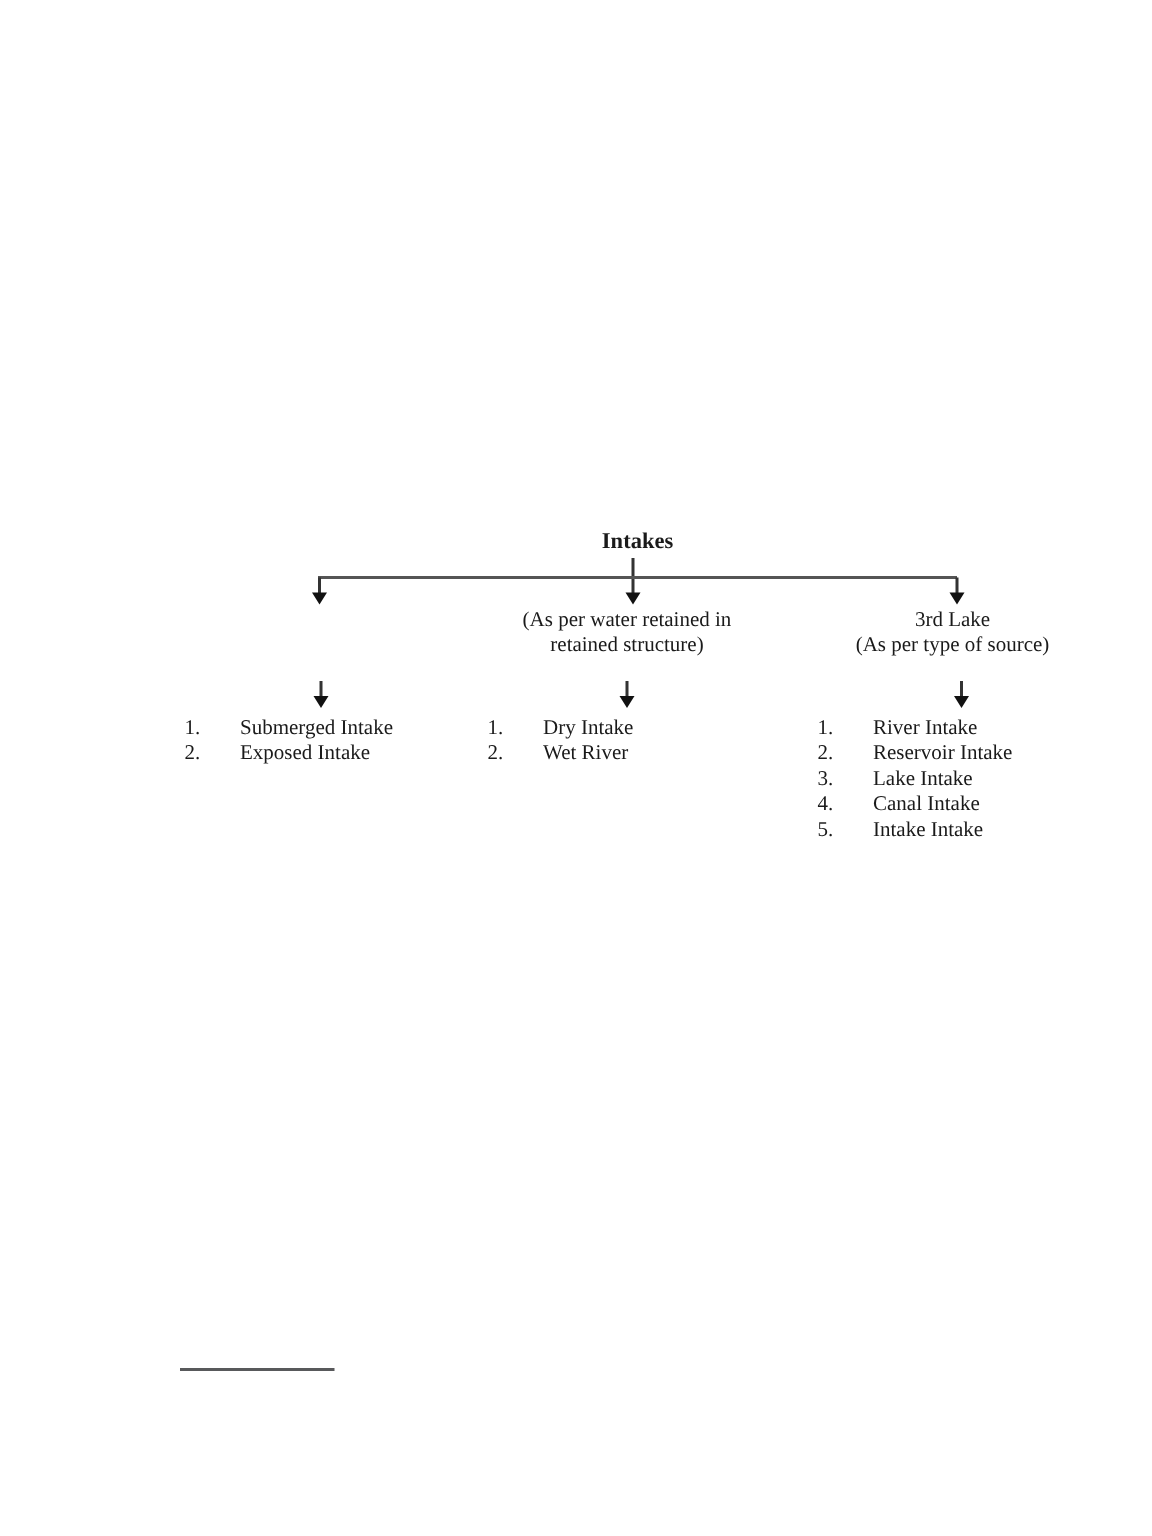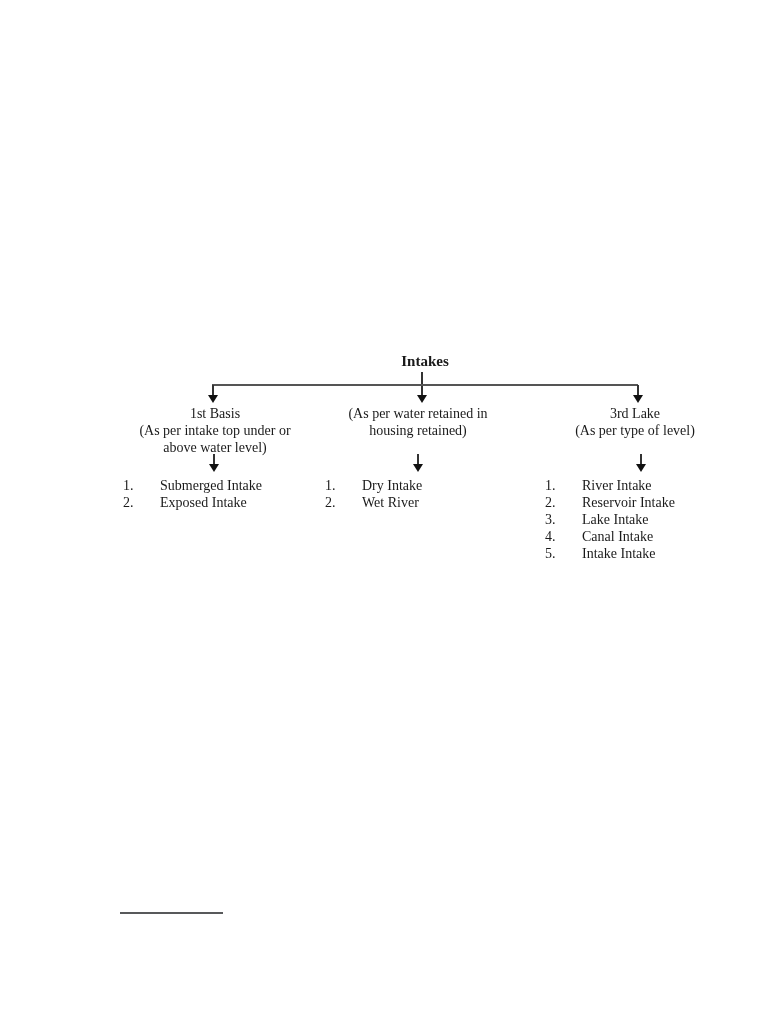--- a/index.html
+++ b/index.html
@@ -72,32 +72,27 @@
 
   <div class="vline" style="left:421px; top:372px; height:24px;"></div>
   <div class="hline" style="left:212px; top:384px; width:426px;"></div>
   <div class="vline" style="left:212px; top:385px; height:11px;"></div>
   <div class="vline" style="left:637px; top:385px; height:11px;"></div>
 
   <div class="arrowhead" style="left:207.5px; top:395px;"></div>
   <div class="arrowhead" style="left:416.5px; top:395px;"></div>
   <div class="arrowhead" style="left:633px; top:395px;"></div>
 
-  <div class="branch-header hdr-b0">
-    <div>1st Basis</div>
-    <div>(As per intake top under or</div>
-    <div>above water level)</div>
-  </div>
   <div class="branch-header hdr-b1">
     <div>(As per water retained in</div>
-    <div>housing retained)</div>
+    <div>retained structure)</div>
   </div>
   <div class="branch-header hdr-b2">
     <div>3rd Lake</div>
-    <div>(As per type of level)</div>
+    <div>(As per type of source)</div>
   </div>
 
   <div class="vline" style="left:213px; top:454px; height:11px;"></div>
   <div class="arrowhead" style="left:208.5px; top:464px;"></div>
   <div class="vline" style="left:417px; top:454px; height:11px;"></div>
   <div class="arrowhead" style="left:412.5px; top:464px;"></div>
   <div class="vline" style="left:640px; top:454px; height:11px;"></div>
   <div class="arrowhead" style="left:635.5px; top:464px;"></div>
 
   <div class="branch-list list-b0">

